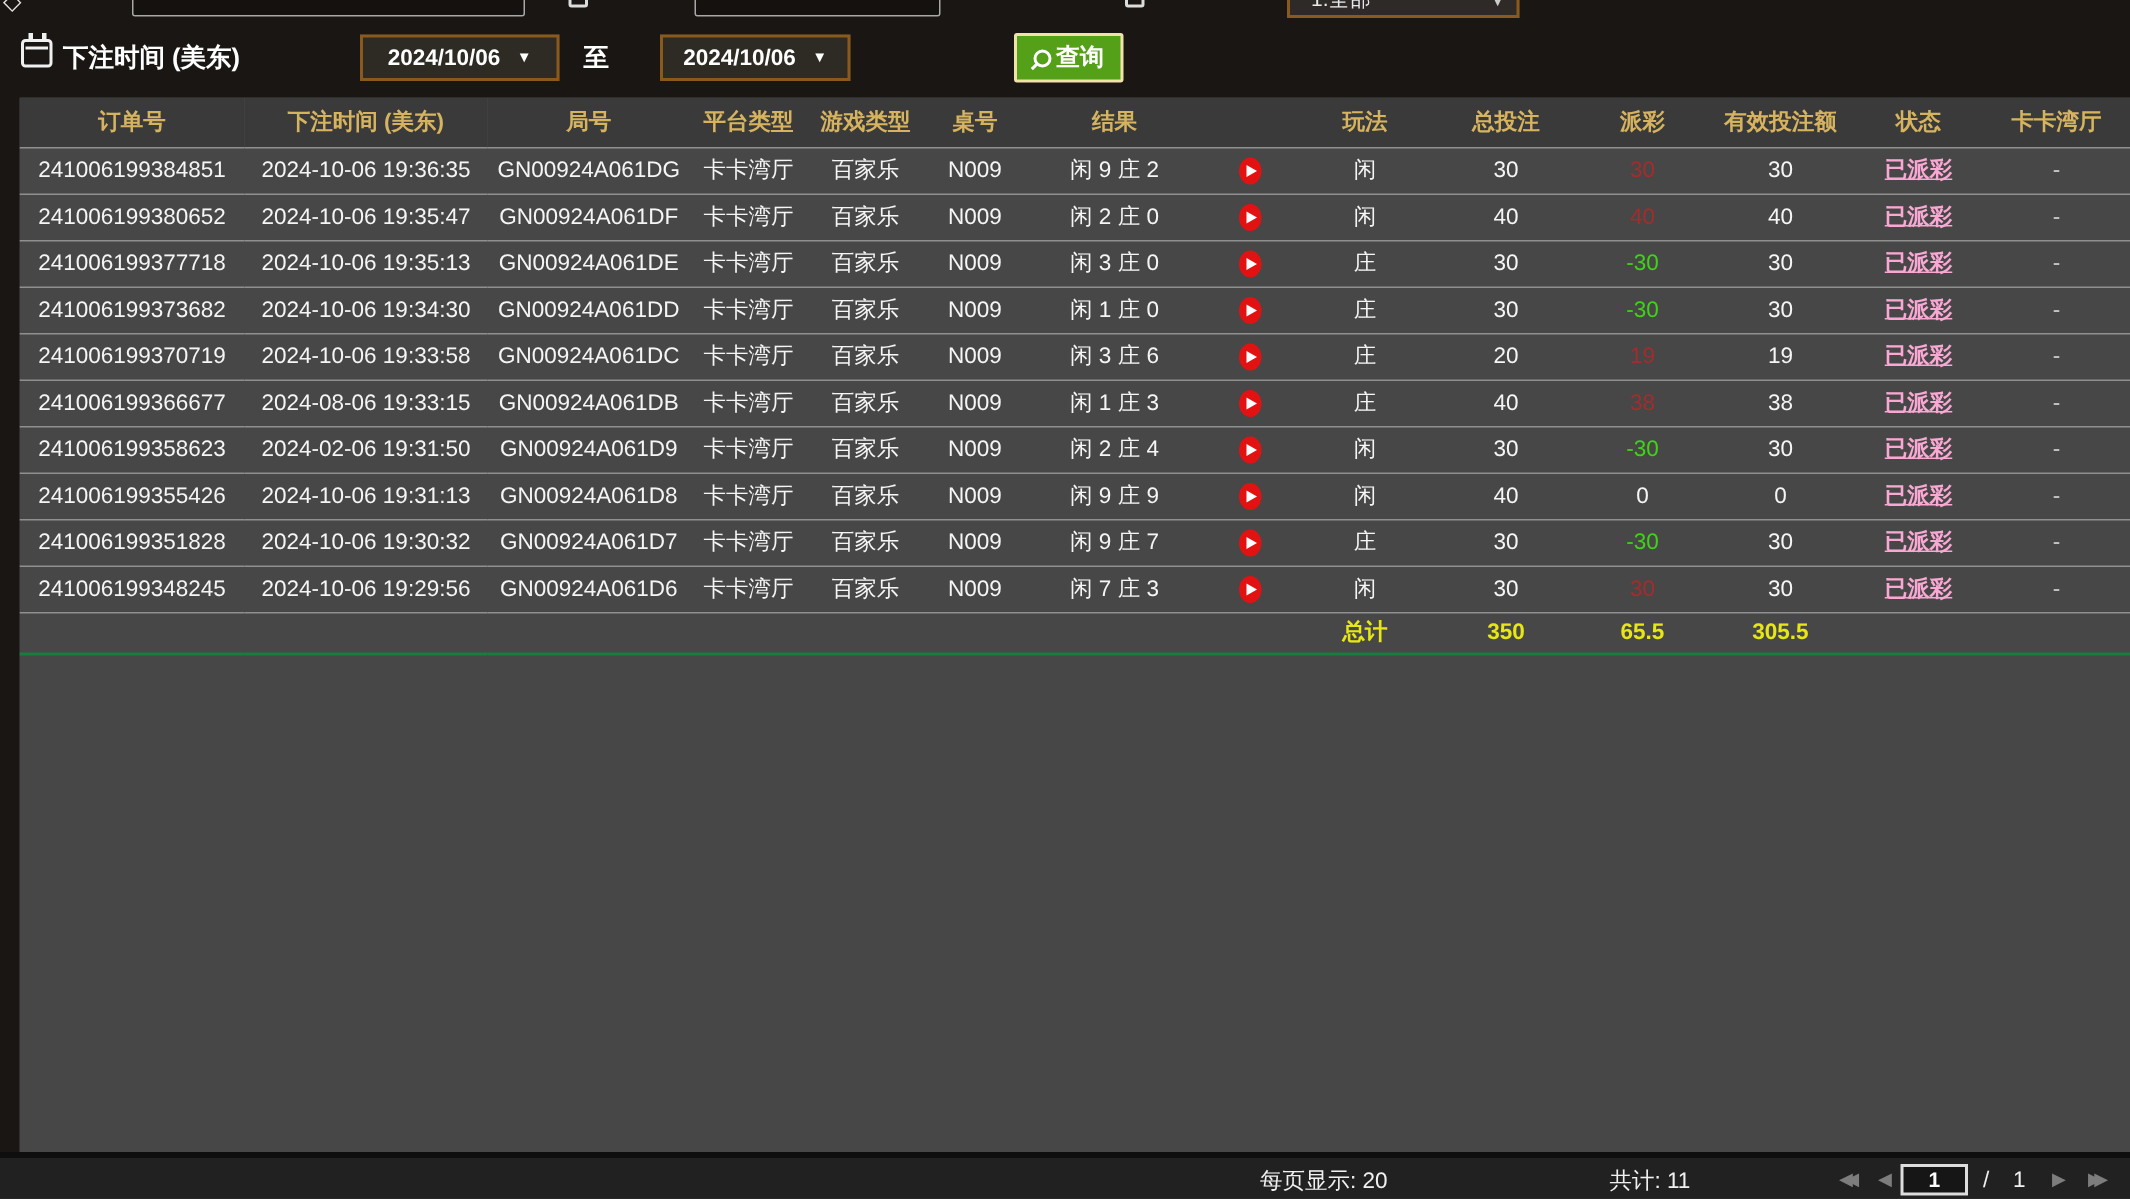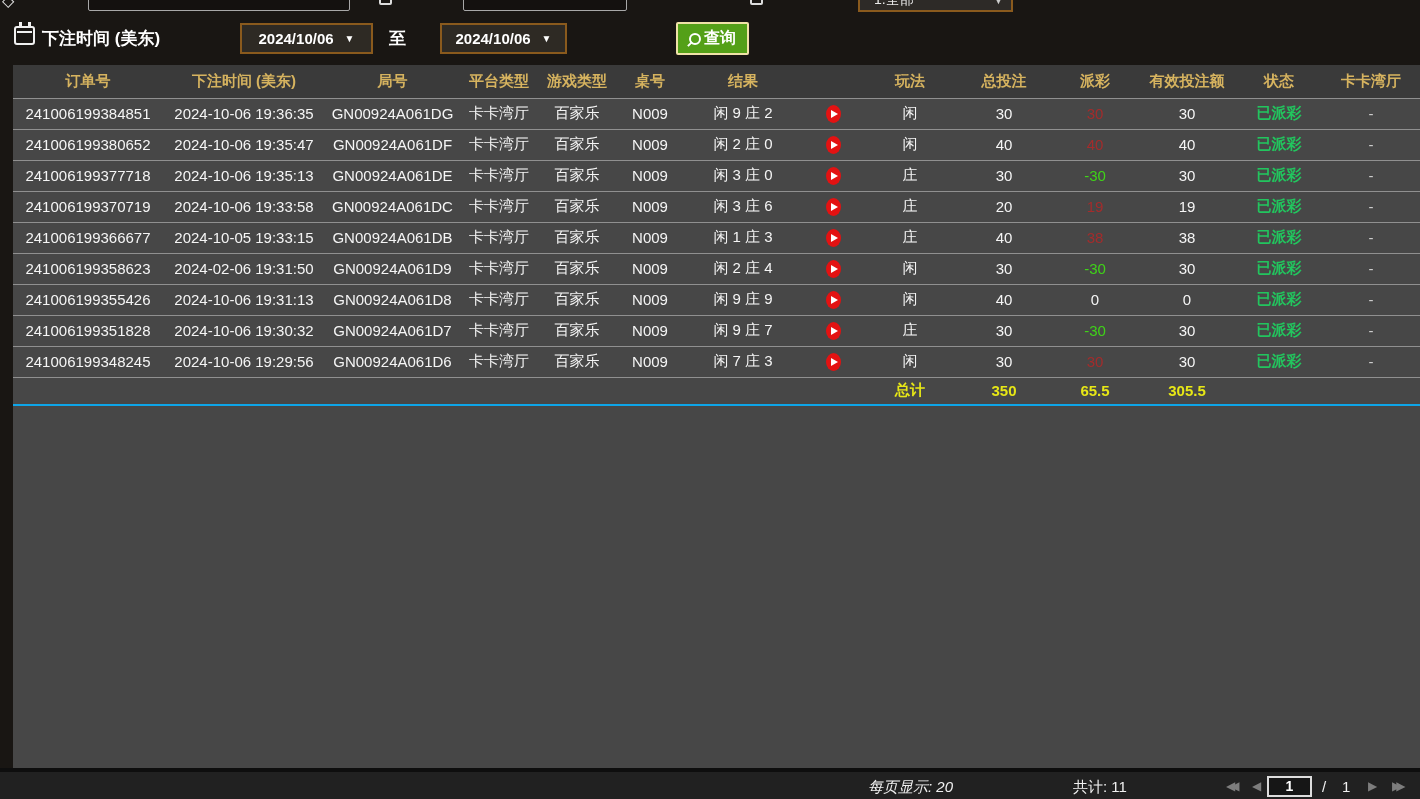--- a/index.html
+++ b/index.html
@@ -58,38 +58,38 @@
   .table-wrap { position:absolute; left:13px; top:65px; right:0; bottom:31px;
                 background:#474747; overflow:hidden; }
   table { width:100%; border-collapse:collapse; table-layout:fixed;padding-left:20px; }
   thead th { background:#3a3a3a; color:#d6b35f; font-weight:bold; font-size:15px;
              height:33px; text-align:center; padding:0 2px;
              white-space:nowrap; overflow:hidden; }
   tbody td { height:31px; font-size:15px; text-align:center; color:#f5f5f5;
              border-top:1px solid #909090; padding:0 2px;
              white-space:nowrap; overflow:hidden; }
   tr.total-row td { height:28px; }
-  tr.grand-row td { border-bottom:2px solid #0ea5e9; }
+  tr.grand-row td { border-bottom:2px solid #15803d; }
   td.win  { color:#a32c2c; }
   td.loss { color:#3fd318; }
   td.push { color:#f5f5f5; }
-  td.status-paid { color:#22c55e; font-weight:bold; }
+  td.status-paid { color:#f9a8d4; font-weight:bold;text-decoration:underline; }
   td.yellow { color:#e7e716; font-weight:bold; }
   td.dash { color:#cccccc; }
   .play-icon { display:inline-block; width:15px; height:18px; background:#e31212;
                border-radius:50%; position:relative; cursor:pointer; vertical-align:middle; }
   .play-icon::after { content:""; position:absolute; left:5px; top:5px;
                       border-left:7px solid #ffffff; border-top:4px solid transparent;
                       border-bottom:4px solid transparent; }
 
   
   .bottom-bar { position:absolute; left:0; right:0; bottom:0; height:31px;
                 background:#212121; border-top:4px solid #0e0e0e; }
   .bottom-bar .txt { position:absolute; top:6px; font-size:15px; color:#f0f0f0; }
-  #page-size   { left:868px;font-style:italic; }
+  #page-size   { left:840px; }
   #total-count { left:1073px; }
   .pg-arrow { position:absolute; top:7px; font-size:12px; color:#7d7d7d; cursor:pointer;
               letter-spacing:-5px; }
   .pg-arrow.single { letter-spacing:0; }
   #pg-first { left:1226px; } #pg-prev { left:1252px; }
   #pg-next  { left:1368px; } #pg-last { left:1392px; }
   .page-box { position:absolute; left:1267px; top:4px; width:45px; height:21px;
               background:#161616; border:2px solid #dddddd; color:#ffffff;
               font-size:14px; font-weight:bold; text-align:center; line-height:17px; cursor:text; }
   #pg-sep   { left:1322px; }
@@ -205,38 +205,54 @@
           <td>闲 3 庄 0</td>
           <td><span class="play-icon"></span></td>
           <td>庄</td>
           <td>30</td>
           <td class="loss">-30</td>
           <td>30</td>
           <td class="status-paid">已派彩</td>
           <td class="dash">-</td>
         </tr>
         <tr>
+          <td>241006199373682</td>
+          <td>2024-10-06 19:34:30</td>
+          <td>GN00924A061DD</td>
+          <td>卡卡湾厅</td>
+          <td>百家乐</td>
+          <td>N009</td>
+          <td>闲 1 庄 0</td>
+          <td><span class="play-icon"></span></td>
+          <td>庄</td>
+          <td>30</td>
+          <td class="loss">-30</td>
+          <td>30</td>
+          <td class="status-paid">已派彩</td>
+          <td class="dash">-</td>
+        </tr>
+        <tr>
           <td>241006199370719</td>
           <td>2024-10-06 19:33:58</td>
           <td>GN00924A061DC</td>
           <td>卡卡湾厅</td>
           <td>百家乐</td>
           <td>N009</td>
           <td>闲 3 庄 6</td>
           <td><span class="play-icon"></span></td>
           <td>庄</td>
           <td>20</td>
           <td class="win">19</td>
           <td>19</td>
           <td class="status-paid">已派彩</td>
           <td class="dash">-</td>
         </tr>
         <tr>
           <td>241006199366677</td>
-          <td>2024-10-05 19:33:15</td>
+          <td>2024-08-06 19:33:15</td>
           <td>GN00924A061DB</td>
           <td>卡卡湾厅</td>
           <td>百家乐</td>
           <td>N009</td>
           <td>闲 1 庄 3</td>
           <td><span class="play-icon"></span></td>
           <td>庄</td>
           <td>40</td>
           <td class="win">38</td>
           <td>38</td>

